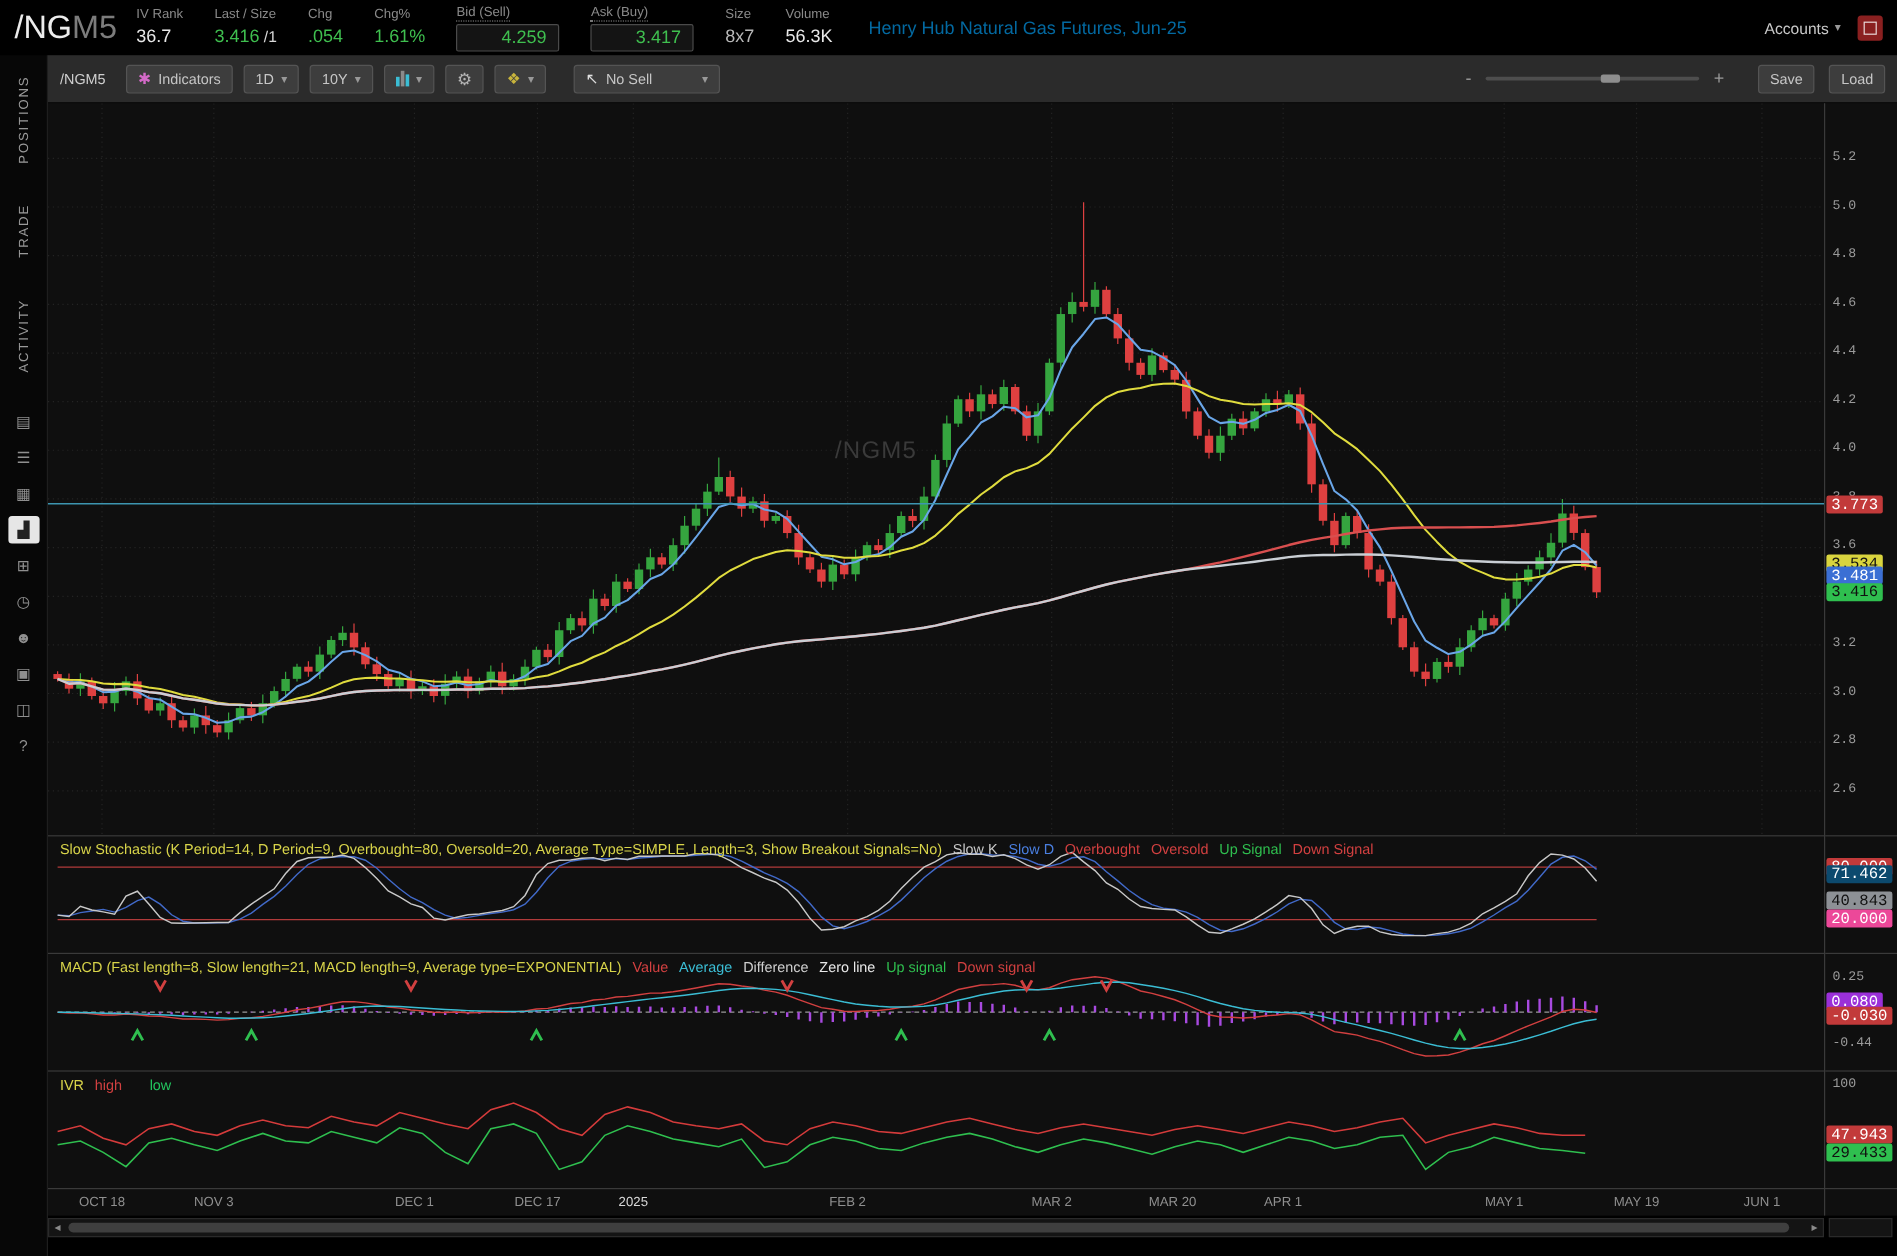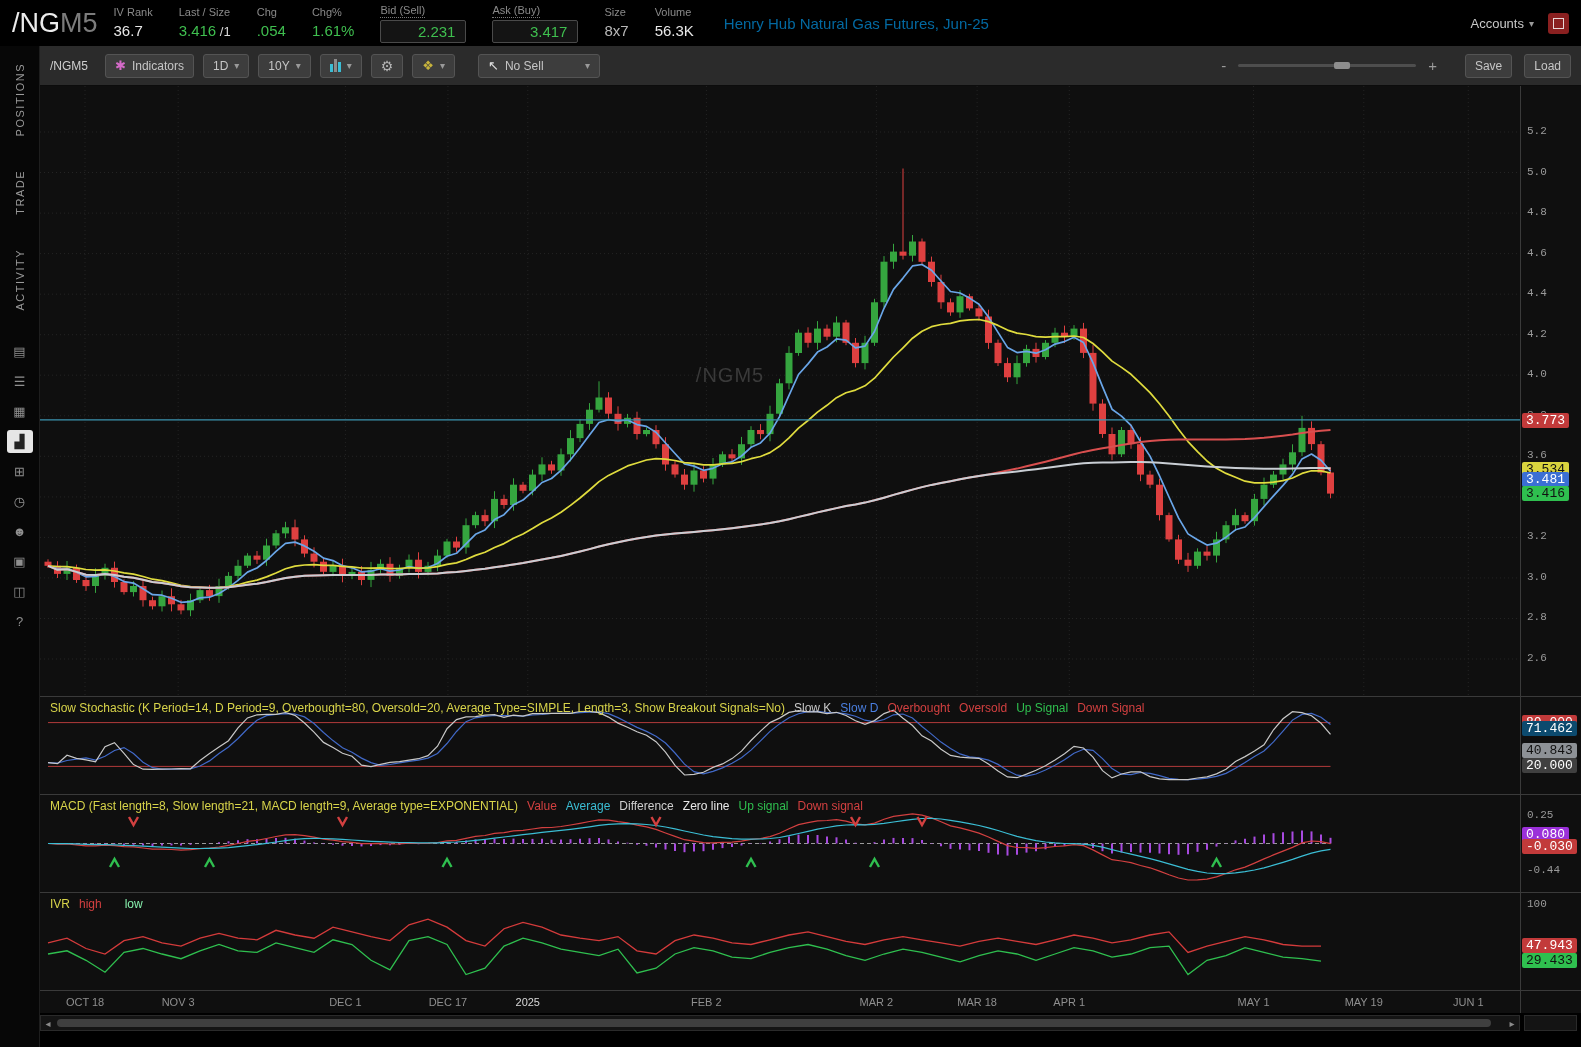--- a/index.html
+++ b/index.html
@@ -102,21 +102,21 @@
       <div class="qf">
         <div class="qlabel">Chg</div>
         <div class="qvalue green">.054</div>
       </div>
       <div class="qf">
         <div class="qlabel">Chg%</div>
         <div class="qvalue green">1.61%</div>
       </div>
       <div class="qf">
         <div class="qlabel u">Bid (Sell)</div>
-        <div class="qbox" style="margin-top: 2px;"><span class="qvalue green">2.231</span></div>
+        <div class="qbox" style="margin-top: 2px;"><span class="qvalue green">4.259</span></div>
       </div>
       <div class="qf">
         <div class="qlabel u">Ask (Buy)</div>
         <div class="qbox" style="margin-top: 2px;"><span class="qvalue green">3.417</span></div>
       </div>
       <div class="qf">
         <div class="qlabel">Size</div>
         <div class="qvalue dim">8x7</div>
       </div>
       <div class="qf">
@@ -682,21 +682,21 @@
         <path d="M 811 22 L 815.5 30 L 820 22" fill="none" stroke="#d24040" stroke-width="2.4"></path>
         <path d="M 877.5 22 L 882 30 L 886.5 22" fill="none" stroke="#d24040" stroke-width="2.4"></path>
       </svg>
     <div class="plegend" id="macd-legend"><span class="ptitle">MACD (Fast length=8, Slow length=21, MACD length=9, Average type=EXPONENTIAL)</span><span style="color: rgb(210, 64, 64);">Value</span><span style="color: rgb(59, 189, 212);">Average</span><span style="color: rgb(207, 207, 207);">Difference</span><span style="color: rgb(232, 232, 232);">Zero line</span><span style="color: rgb(47, 191, 79);">Up signal</span><span style="color: rgb(210, 64, 64);">Down signal</span></div>
   </div>
   <div class="panel" id="panel-ivr">
     <svg id="ivr-svg" width="1480" height="97">
         <polyline points="8.0,49.9 27.0,45.2 46.0,55.5 65.0,61.0 84.0,47.6 103.0,43.6 122.0,49.9 141.0,53.1 160.0,45.2 179.0,40.4 198.0,45.2 217.0,46.8 236.0,37.3 255.0,42.0 274.0,45.2 293.0,34.1 312.0,38.9 331.0,43.6 350.0,47.6 369.0,31.8 388.0,26.2 407.0,34.1 426.0,47.6 445.0,53.1 464.0,35.7 483.0,29.4 502.0,34.1 521.0,42.0 540.0,45.2 559.0,47.6 578.0,43.6 597.0,57.8 616.0,61.0 635.0,47.6 654.0,42.0 673.0,45.2 692.0,49.9 711.0,51.5 730.0,46.8 749.0,42.0 768.0,38.9 787.0,43.6 806.0,48.3 825.0,51.5 844.0,46.8 863.0,43.6 882.0,46.8 901.0,49.9 920.0,53.1 939.0,48.3 958.0,45.2 977.0,48.3 996.0,51.5 1015.0,46.8 1034.0,42.0 1053.0,45.2 1072.0,49.9 1091.0,46.8 1110.0,42.0 1129.0,38.9 1148.0,59.4 1167.0,53.1 1186.0,48.3 1205.0,43.6 1224.0,46.8 1243.0,51.5 1262.0,53.1 1281.0,53.1" fill="none" stroke="#d43b3b" stroke-width="1.3"></polyline>
         <polyline points="8.0,61.0 27.0,57.8 46.0,67.3 65.0,79.2 84.0,59.4 103.0,55.5 122.0,61.0 141.0,65.7 160.0,57.8 179.0,51.5 198.0,57.8 217.0,59.4 236.0,49.9 255.0,54.7 274.0,59.4 293.0,46.8 312.0,51.5 331.0,67.3 350.0,76.8 369.0,47.6 388.0,43.6 407.0,51.5 426.0,81.5 445.0,75.2 464.0,53.1 483.0,45.2 502.0,49.9 521.0,56.2 540.0,59.4 559.0,62.6 578.0,56.2 597.0,79.9 616.0,75.2 635.0,61.0 654.0,54.7 673.0,57.8 692.0,64.1 711.0,65.7 730.0,59.4 749.0,54.7 768.0,51.5 787.0,56.2 806.0,62.6 825.0,67.3 844.0,61.0 863.0,56.2 882.0,59.4 901.0,64.1 920.0,68.9 939.0,62.6 958.0,57.8 977.0,61.0 996.0,67.3 1015.0,61.0 1034.0,54.7 1053.0,57.8 1072.0,64.1 1091.0,61.0 1110.0,54.7 1129.0,53.1 1148.0,81.5 1167.0,67.3 1186.0,62.6 1205.0,54.7 1224.0,59.4 1243.0,64.1 1262.0,65.7 1281.0,68.1" fill="none" stroke="#2fbf4f" stroke-width="1.3"></polyline>
       </svg>
-    <div class="plegend" id="ivr-legend"><span class="ptitle">IVR</span><span style="color: rgb(210, 64, 64);">high</span><span style="color: #86efac; padding-left: 14px;">low</span></div>
+    <div class="plegend" id="ivr-legend"><span class="ptitle">IVR</span><span style="color: rgb(210, 64, 64);">high</span><span style="color: #22c55e; padding-left: 14px;">low</span></div>
   </div>
 </div>
 
 <div id="axis-col">
   <div class="axis-seg" id="axis-main">
       <div class="tick" style="top: 39px;">5.2</div>
       <div class="tick" style="top: 79.54px;">5.0</div>
       <div class="tick" style="top: 120.08px;">4.8</div>
       <div class="tick" style="top: 160.62px;">4.6</div>
       <div class="tick" style="top: 201.16px;">4.4</div>
@@ -711,21 +711,21 @@
       <div class="tick" style="top: 566.02px;">2.6</div>
       <div class="badge" style="top: 327.253px; background: rgb(194, 58, 58); color: rgb(255, 255, 255);">3.773</div>
       <div class="badge" style="top: 375.698px; background: rgb(217, 212, 62); color: rgb(17, 17, 17);">3.534</div>
       <div class="badge" style="top: 386.441px; background: rgb(59, 111, 212); color: rgb(255, 255, 255);">3.481</div>
       <div class="badge" style="top: 399.617px; background: rgb(47, 191, 79); color: rgb(17, 17, 17);">3.416</div>
     </div>
   <div class="axis-seg" id="axis-stoch">
       <div class="badge" style="top: 17.6px; background: rgb(194, 58, 58); color: rgb(255, 255, 255);">80.000</div>
       <div class="badge" style="top: 23.8327px; background: #0c4a6e; color: rgb(255, 255, 255);">71.462</div>
       <div class="badge" style="top: 46.1846px; background: rgb(141, 145, 150); color: rgb(17, 17, 17);">40.843</div>
-      <div class="badge" style="top: 61.4px; background: #404040; color: rgb(255, 255, 255);">20.000</div>
+      <div class="badge" style="top: 61.4px; background: #ec4899; color: rgb(255, 255, 255);">20.000</div>
     </div>
   <div class="axis-seg" id="axis-macd">
       <div class="tick" style="top: 14px;">0.25</div>
       <div class="tick" style="top: 69px;">-0.44</div>
       <div class="badge" style="top: 31.7px; background: rgb(155, 48, 217); color: rgb(255, 255, 255);">0.080</div>
       <div class="badge" style="top: 43.8px; background: rgb(194, 58, 58); color: rgb(255, 255, 255);">-0.030</div>
     </div>
   <div class="axis-seg" id="axis-ivr">
       <div class="tick" style="top: 5px;">100</div>
       <div class="badge" style="top: 45.125px; background: rgb(194, 58, 58); color: rgb(255, 255, 255);">47.943</div>
@@ -734,21 +734,21 @@
 </div>
 
 <div id="xaxis-row">
     <span style="left: 45.05px;">OCT 18</span>
     <span style="left: 138.15px;">NOV 3</span>
     <span style="left: 305.35px;">DEC 1</span>
     <span style="left: 407.95px;">DEC 17</span>
     <span class="bright" style="left: 487.75px;">2025</span>
     <span style="left: 666.35px;">FEB 2</span>
     <span style="left: 836.4px;">MAR 2</span>
-    <span style="left: 937.1px;">MAR 18</span>
+    <span style="left: 937.1px;">MAR 20</span>
     <span style="left: 1029.25px;">APR 1</span>
     <span style="left: 1213.55px;">MAY 1</span>
     <span style="left: 1323.75px;">MAY 19</span>
     <span style="left: 1428.25px;">JUN 1</span>
   </div>
 <div id="xaxis-corner"></div>
 <div id="scrollbar">
   <div class="sb-arrow" id="sb-left">◂</div>
   <div id="sb-thumb"></div>
   <div class="sb-arrow" id="sb-right">▸</div>

